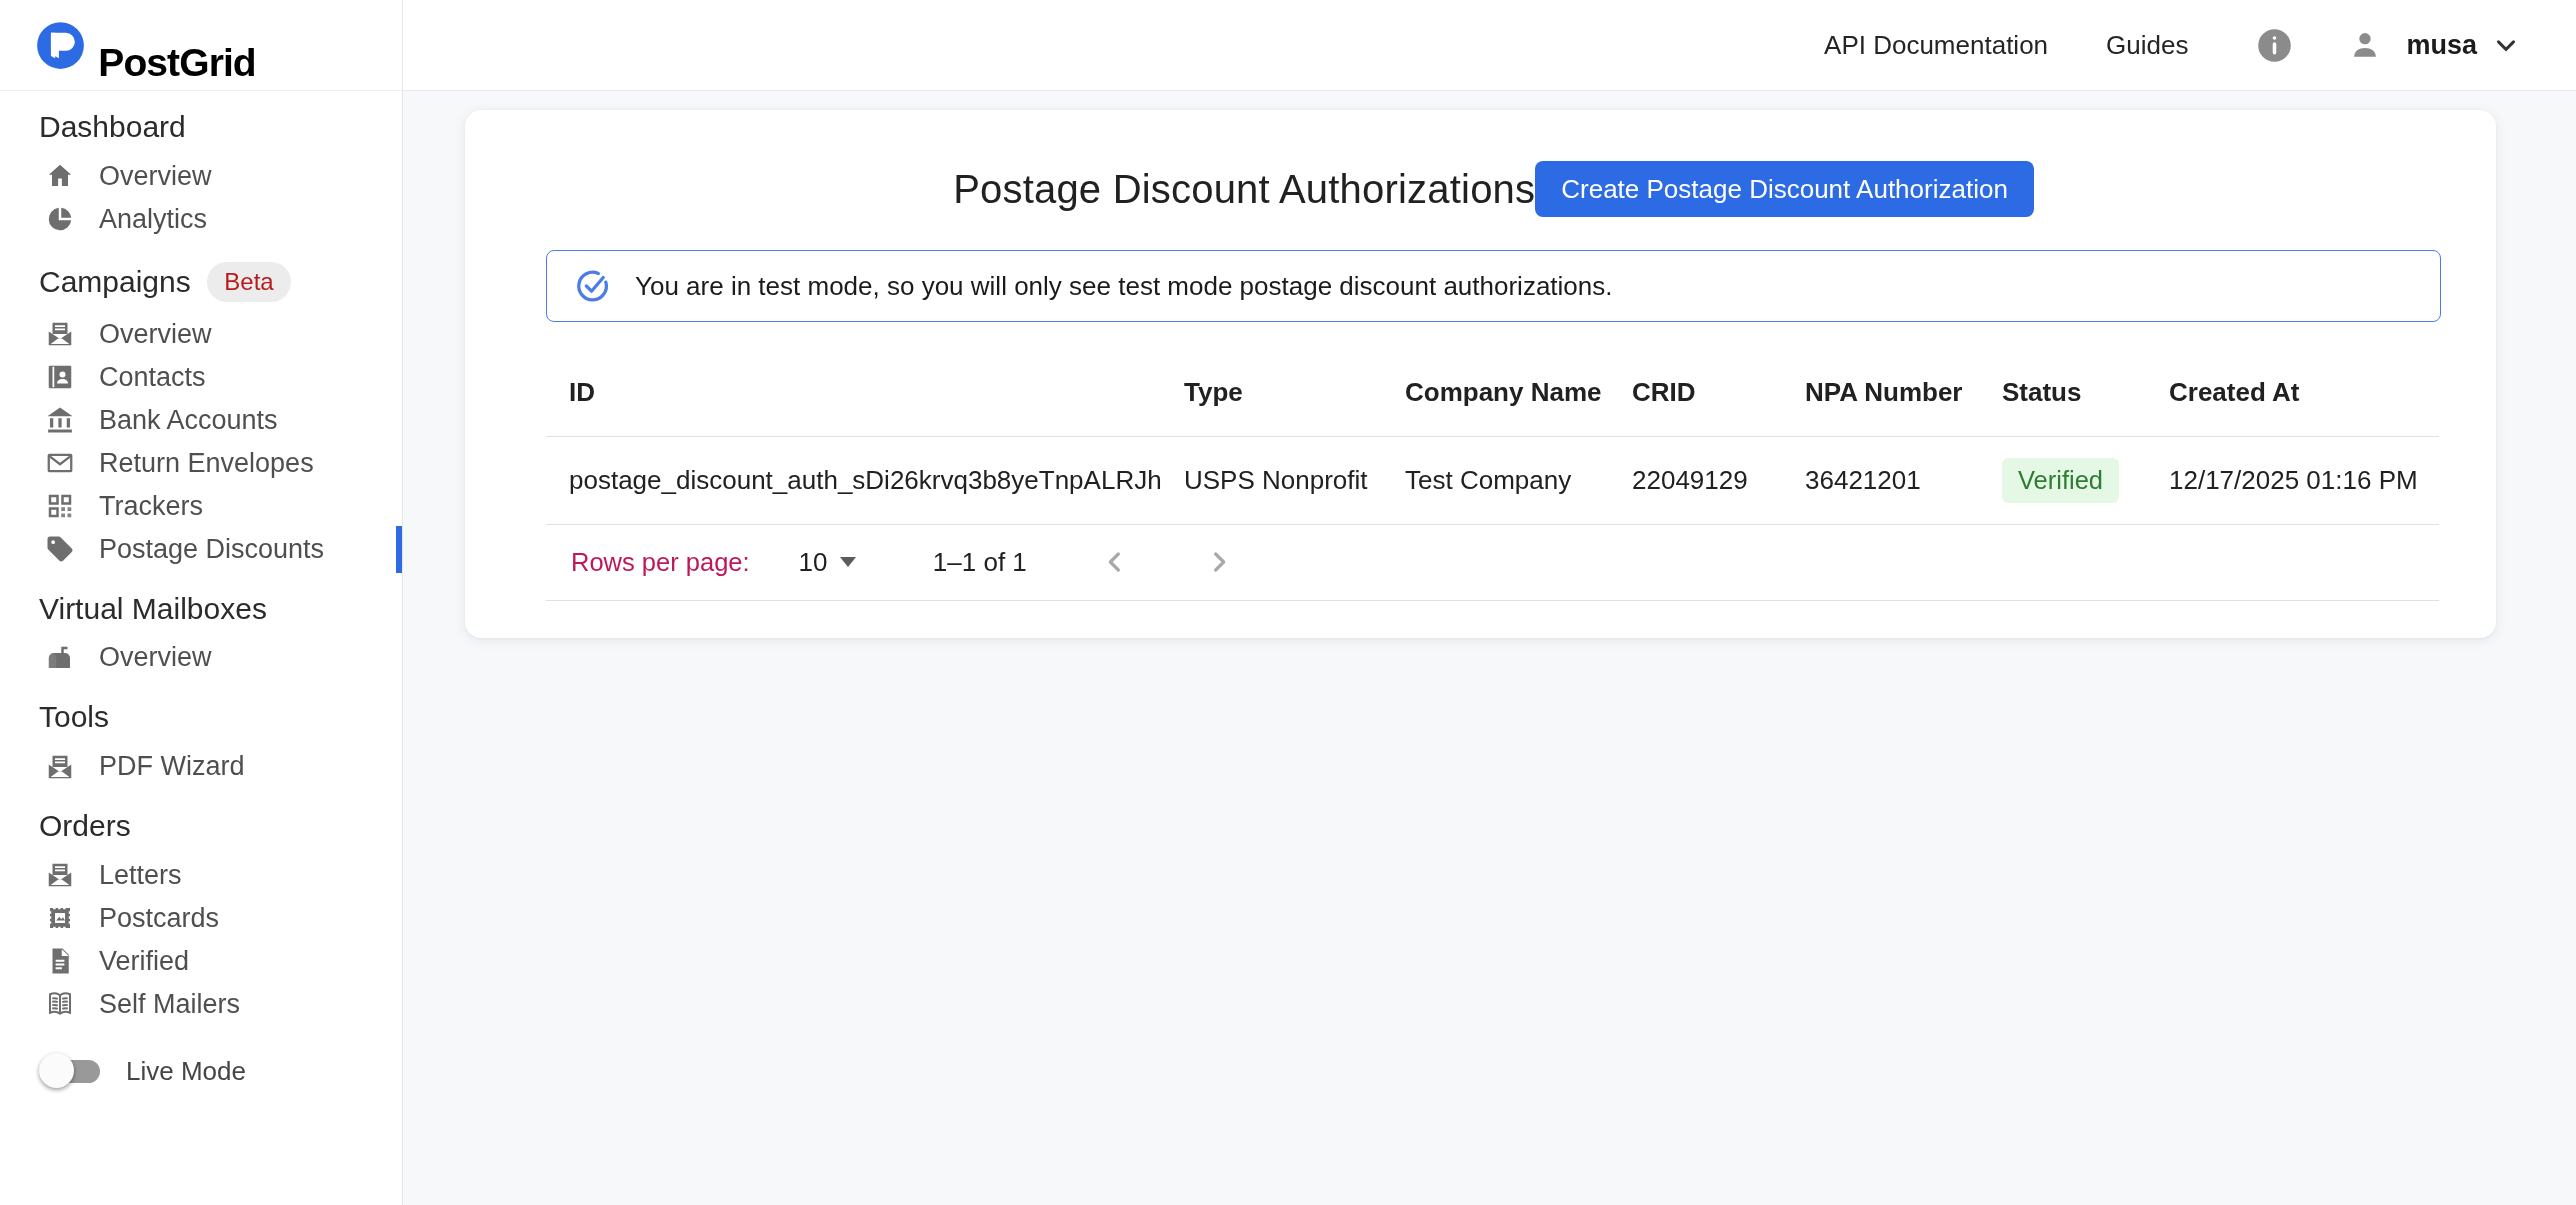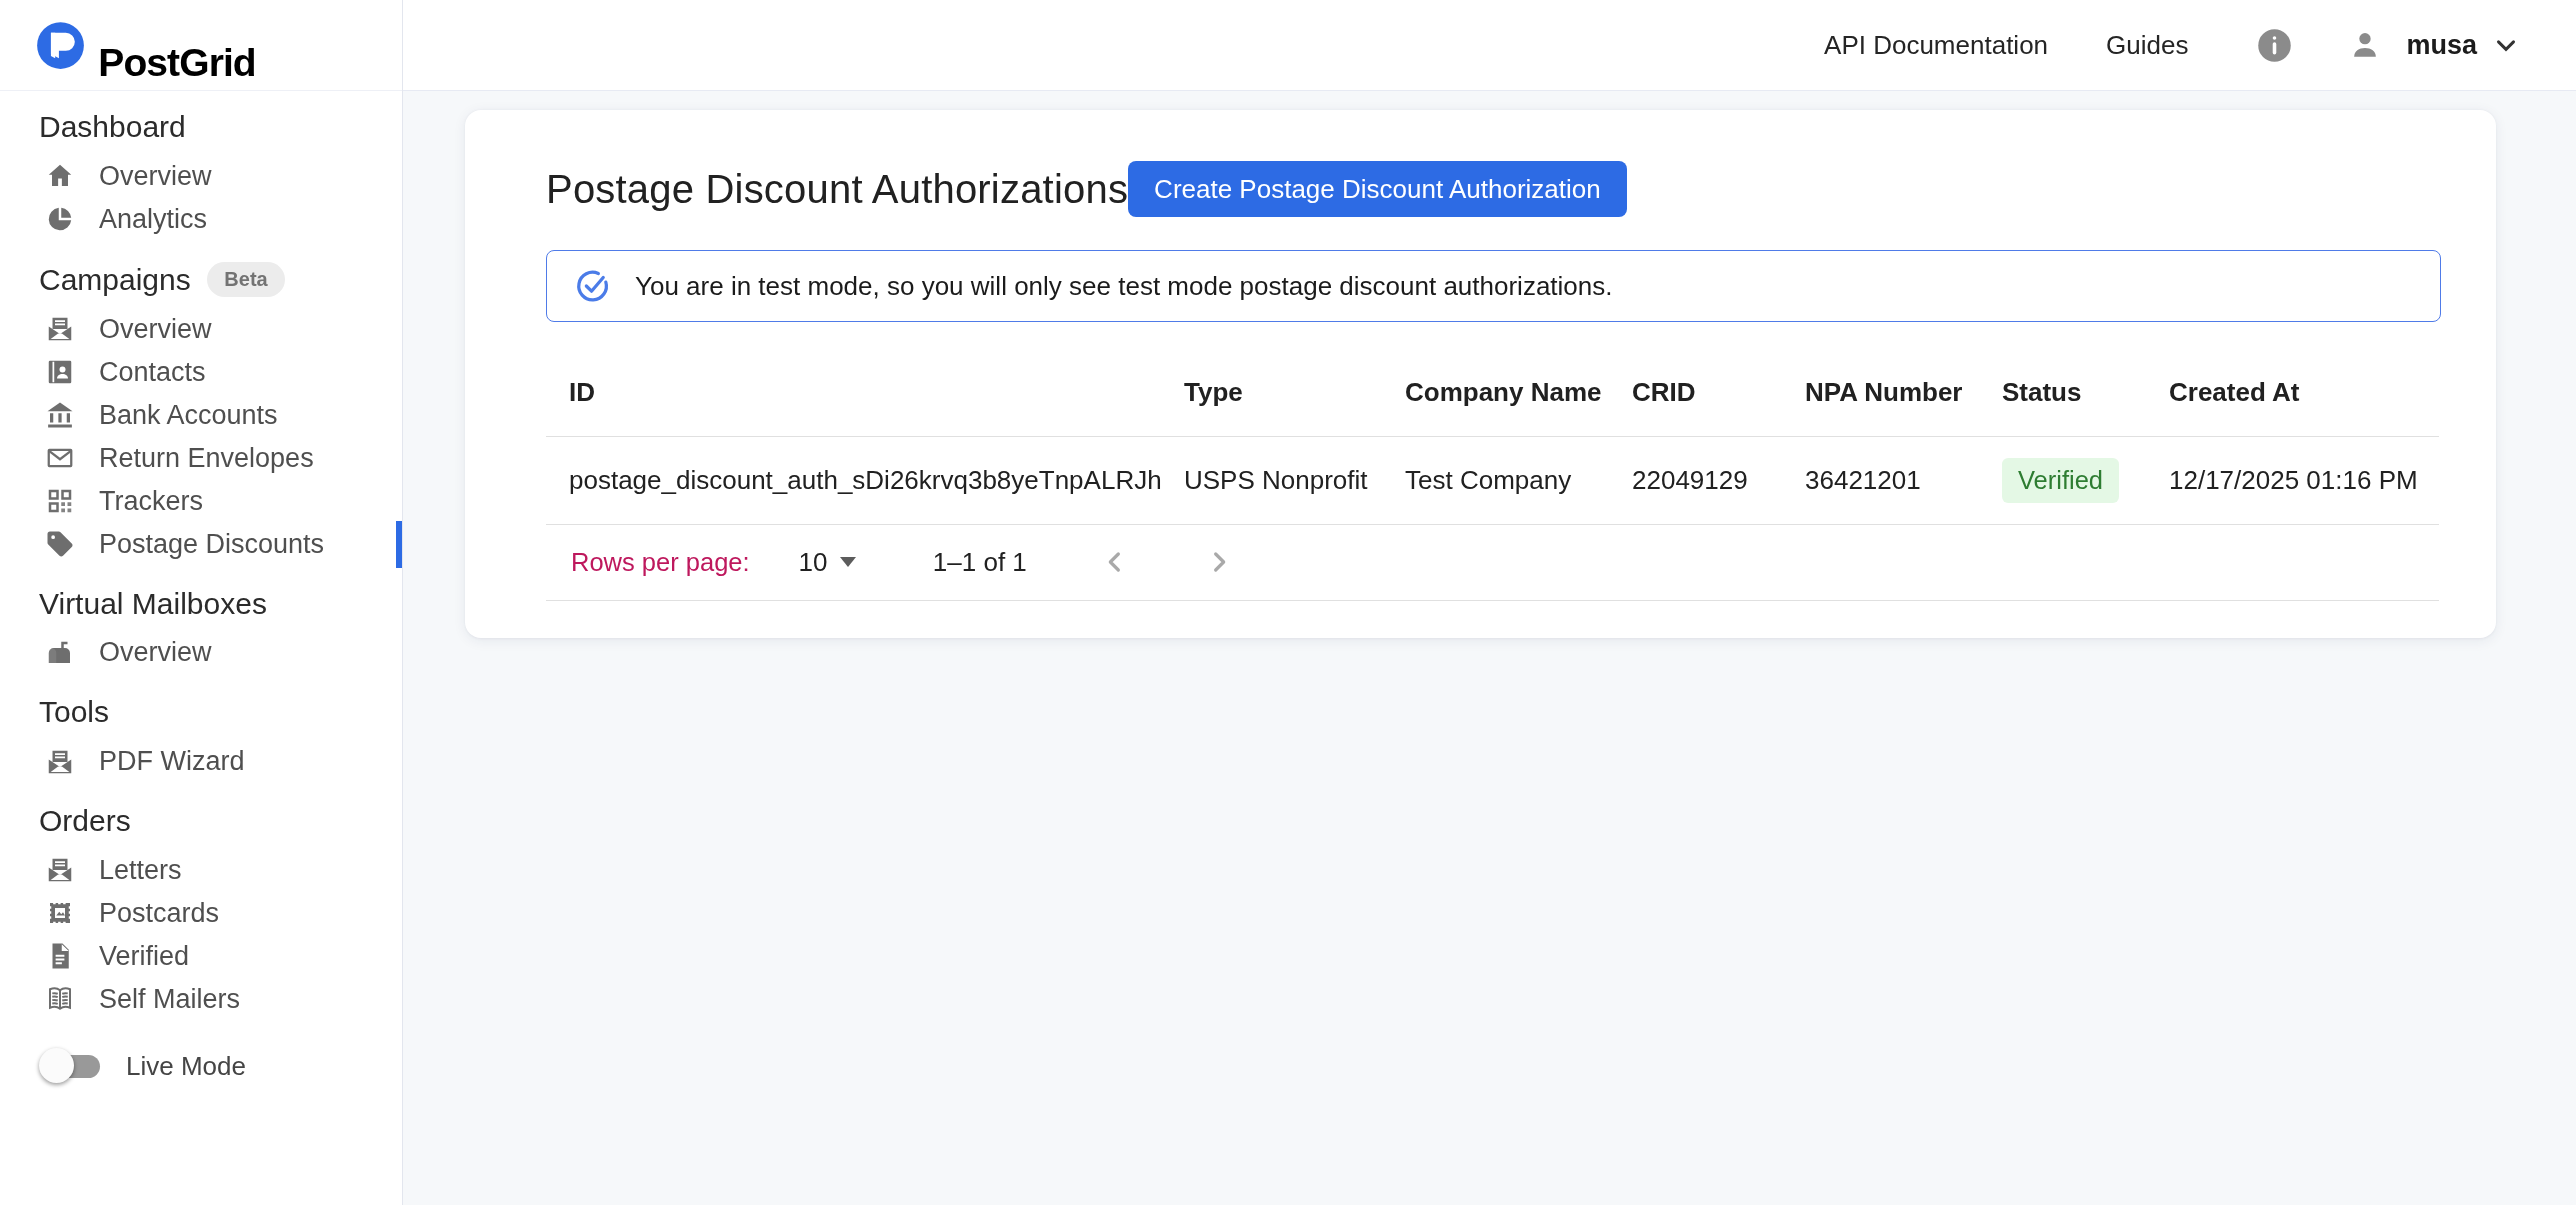--- a/index.html
+++ b/index.html
@@ -23,22 +23,22 @@
   }
   .logo-mark { width:51px; height:51px; }
   .logo-text { font-size:39px; font-weight:700; color:#000000; margin-left:12.3px; letter-spacing:-0.9px;margin-top:36px; }
   .nav { padding-top:12.3px; }
   .nav-heading {
     font-size:30px; font-weight:500; color:#2b2b2b;
     padding:21px 0 10.6px 39px; display:flex; align-items:center;
   }
   .nav-heading:first-child { padding-top:7px; }
   .beta-pill {
-    margin-left:16px; background:#ececec; color:#737373;
-    font-size:20px; font-weight:700; padding:6.2px 17.6px; border-radius:879px;
+    margin-left:16px; background:#ececec; color:#b91c1c;
+    font-size:24px; font-weight:400; padding:6.2px 17.6px; border-radius:879px;
   }
   .nav-item {
     height:43px; display:flex; align-items:center; padding-left:44px;
     position:relative; cursor:pointer;
   }
   .nav-item .nav-icon { width:32px; height:32px; flex:0 0 32px; color:#6e6e6e; display:flex; align-items:center; justify-content:center; }
   .nav-item .nav-label { margin-left:23px; font-size:27px; color:#4f4f4f; }
   .nav-item.active .active-bar {
     position:absolute; right:0; top:-1.8px; bottom:-1.8px; width:6.2px; background:#2d6be4;
   }
@@ -65,21 +65,21 @@
   .user-name { margin-left:21px; font-size:27px; font-weight:700; color:#1c1c1c; cursor:pointer; }
   .caret-btn { margin-left:14px; display:flex; cursor:pointer; }
   
   .main { position:absolute; left:403px; top:91px; right:0; bottom:0; background:#f6f8fa; }
   .card {
     position:absolute; left:62px; top:19.4px; width:2031px; height:528px;
     background:#ffffff; border-radius:16px;
     box-shadow:0 2.6px 12.3px rgba(30,40,80,0.07), 0 0.9px 2.6px rgba(30,40,80,0.05);
     padding:0 55px 0 81px;
   }
-  .card-head { margin-top:51px; display:flex; align-items:center; justify-content:flex-start; }
+  .card-head { margin-top:51px; display:flex; align-items:center; justify-content:center; }
   .page-title { font-size:40px; font-weight:400; color:#212121; letter-spacing:0.2px; }
   .create-btn {
     background:#2d6be4; color:#ffffff; border:none; border-radius:8px;
     height:56px; padding:0 26px; font-size:26px; font-family:inherit;
     cursor:pointer; font-weight:400;
   }
   .banner {
     margin-top:33px; height:72px; border:1.8px solid #4f7be8; border-radius:8px;
     display:flex; align-items:center; padding-left:26px;
   }

